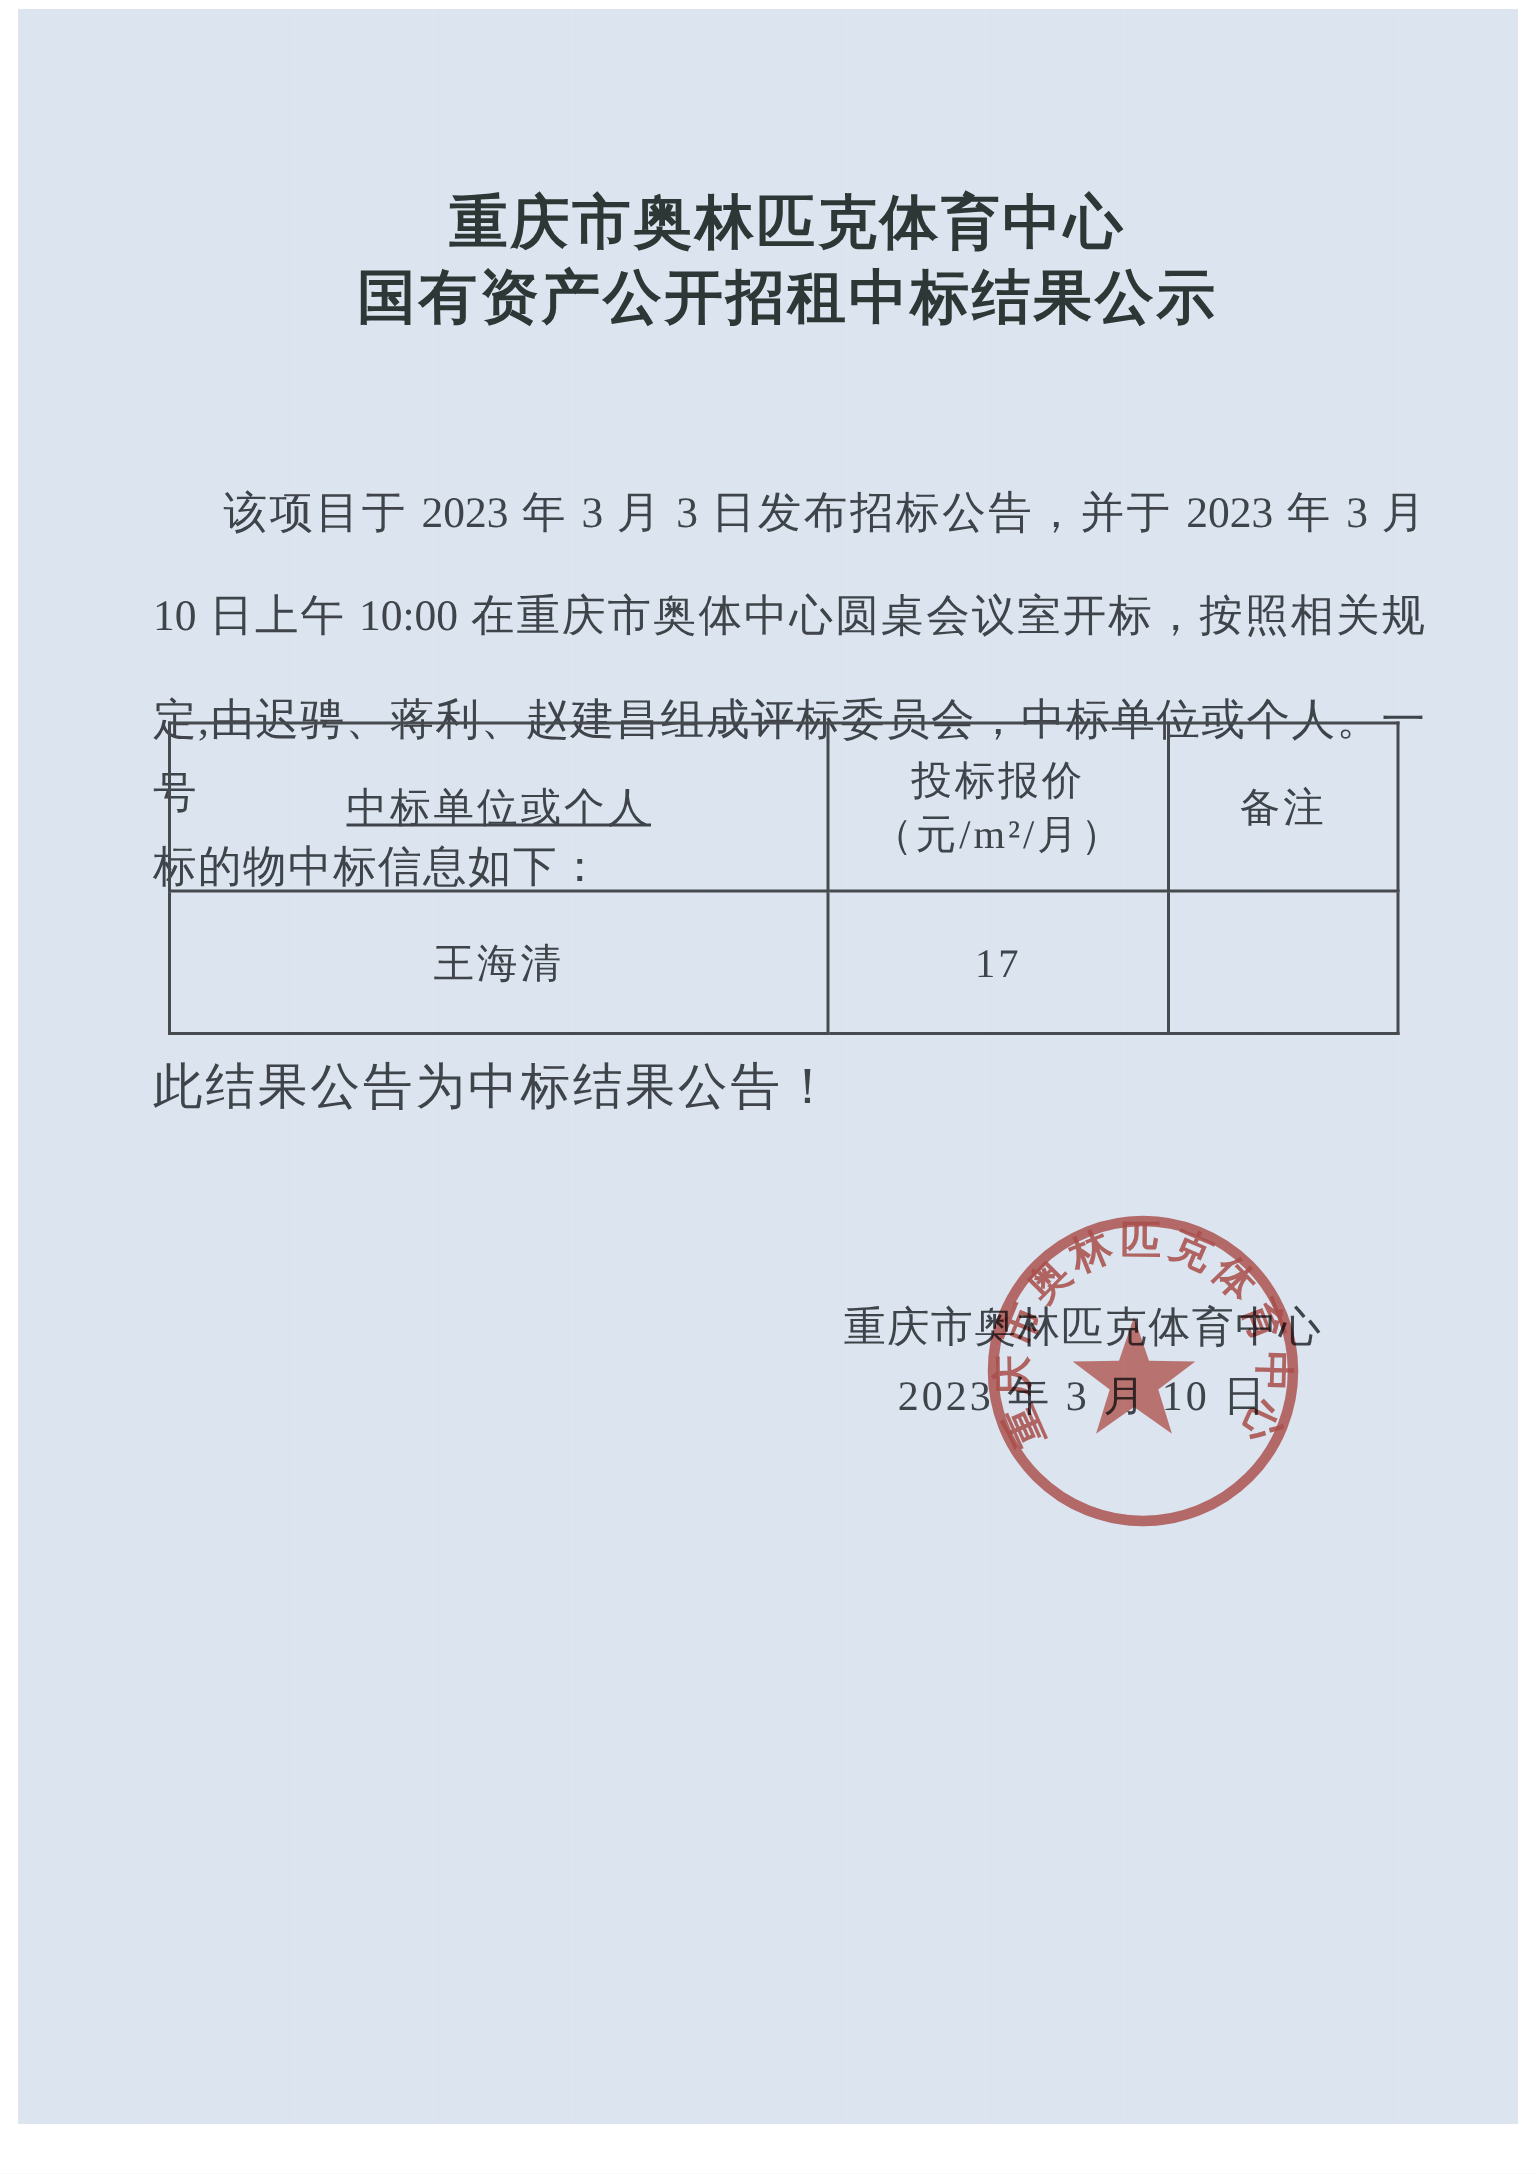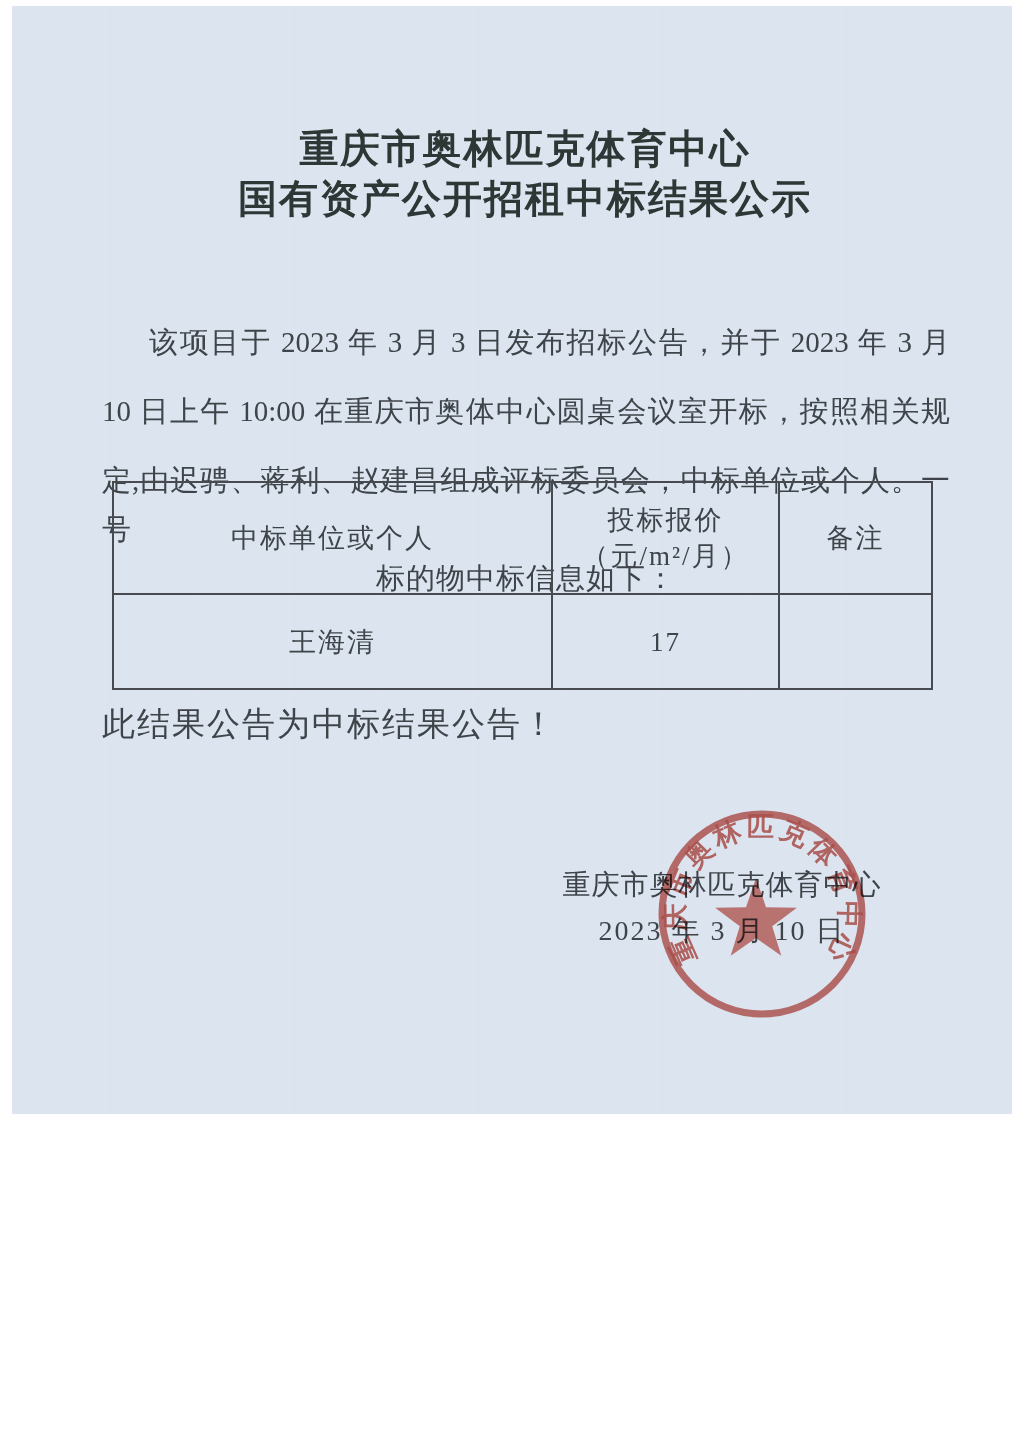--- a/index.html
+++ b/index.html
@@ -3,50 +3,50 @@
 <meta charset="utf-8">
 <style>
   html,body{margin:0;padding:0;}
   body{
     width:1024px;height:1449px;position:relative;
     background:#ffffff;
     font-family:"Liberation Serif","DejaVu Serif",serif;
     overflow:hidden;
   }
   .page{
-    position:absolute;left:12px;top:6px;width:1000px;height:1108px;
+    position:absolute;left:12px;top:6px;width:1000px;height:1410px;
     background:#dce4ef;
     background-image:linear-gradient(90deg, rgba(255,255,255,.05) 0 2px, rgba(0,0,0,0) 2px 90px);
     background-size:92px 100%;
   }
   .doc-title{
     position:absolute;left:88px;top:118px;width:850px;
     text-align:center;color:#2d3735;font-weight:bold;
     font-size:39px;line-height:50px;letter-spacing:2px;
   }
   .para{
     position:absolute;left:90px;top:292px;width:848px;
     color:#3e4449;font-size:29px;line-height:49px;
   }
   .para .jline{text-align:justify;text-align-last:justify;margin-top:20px;}
   .para .indent{text-indent:47px;}
-  .para .lastline{text-align:center;letter-spacing:1px;}
+  .para .lastline{text-align:left;letter-spacing:1px;}
   table.results{
     position:absolute;left:100px;top:475px;width:777px;height:207px;
     border-collapse:collapse;table-layout:fixed;
     color:#3e4449;
   }
   table.results td{
     border:2px solid #474b4f;
     text-align:center;vertical-align:middle;
     font-size:27px;line-height:36px;
     padding:2px 6px;
     letter-spacing:2px;
   }
-  .col1{width:425px;}
+  .col1{width:425px;text-decoration:underline;}
   .col2{width:213px;}
   .col3{width:139px;margin-top:16px;}
   tr.hdr{height:112px;}
   tr.dat{height:95px;}
   .closing{
     position:absolute;left:90px;top:696px;
     color:#3e4449;font-size:33px;letter-spacing:2px;
   }
   .signature{
     position:absolute;left:540px;top:860px;width:340px;

